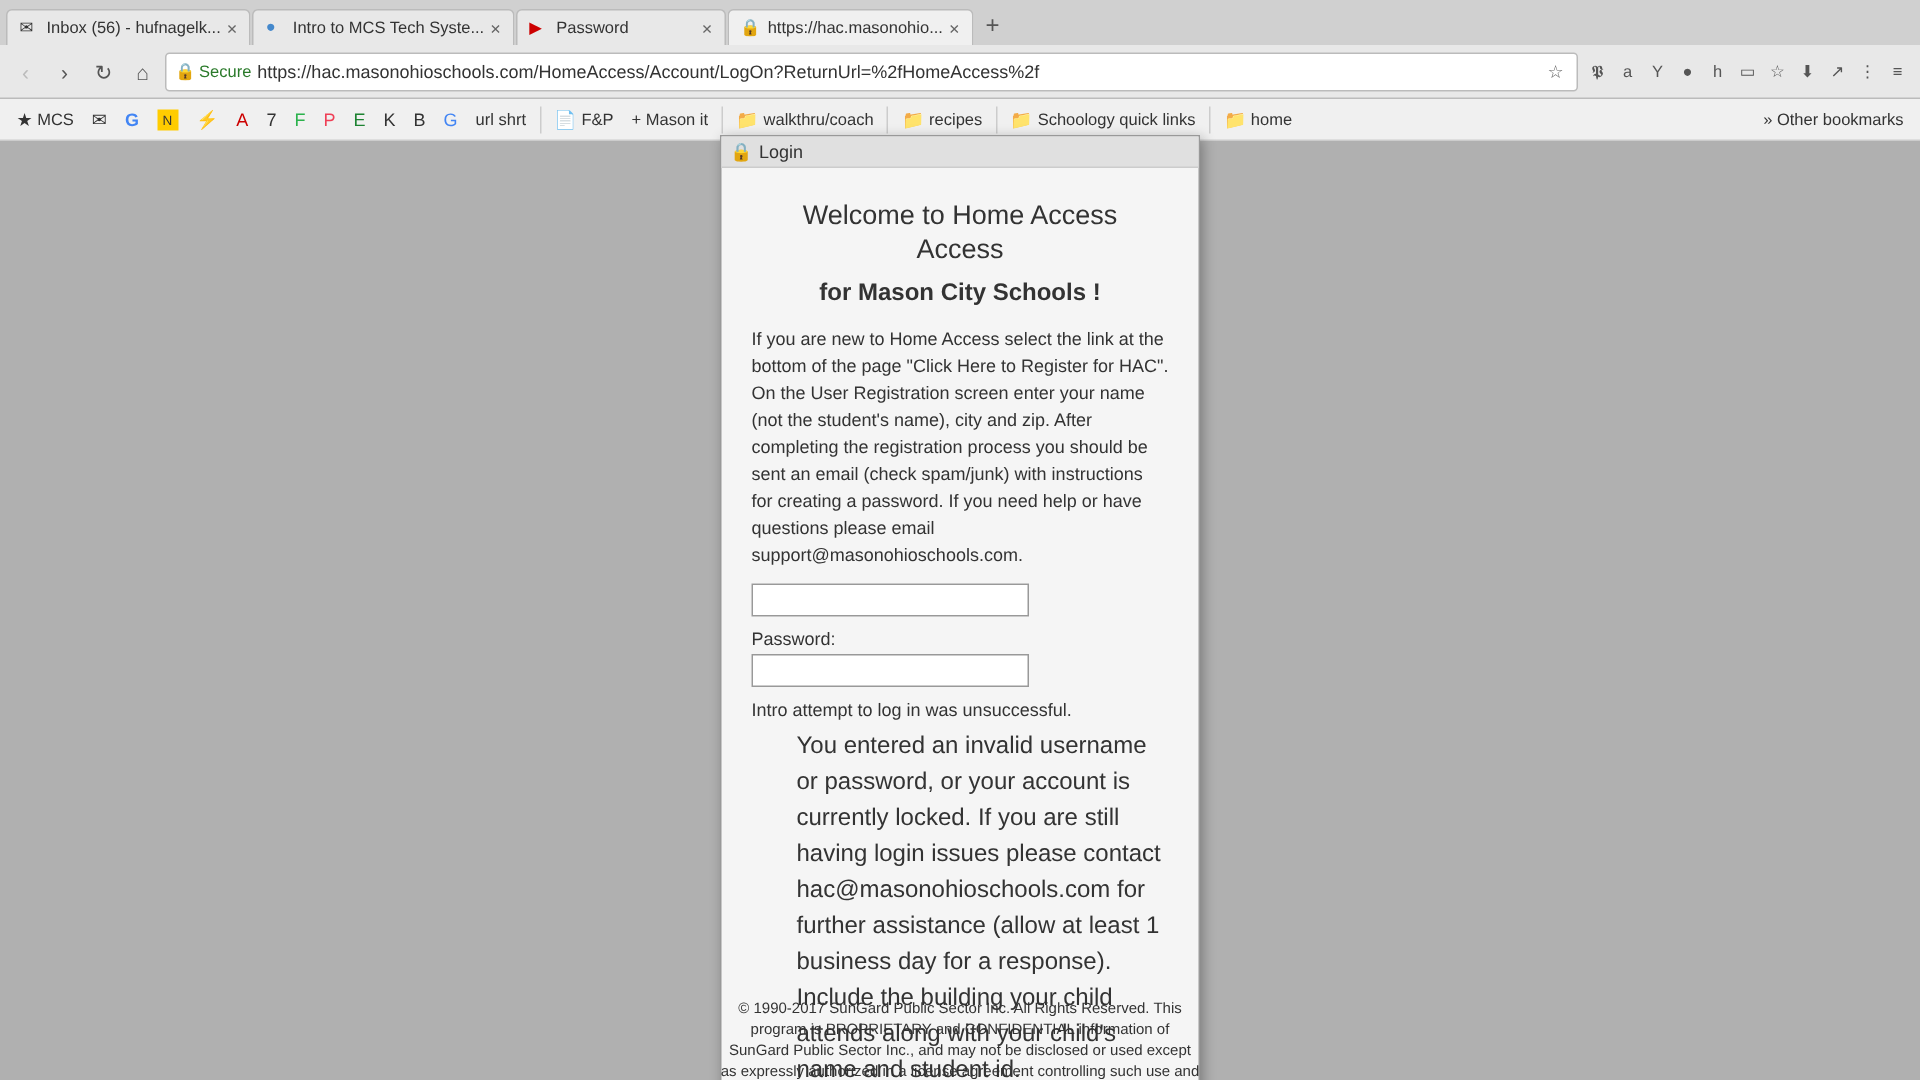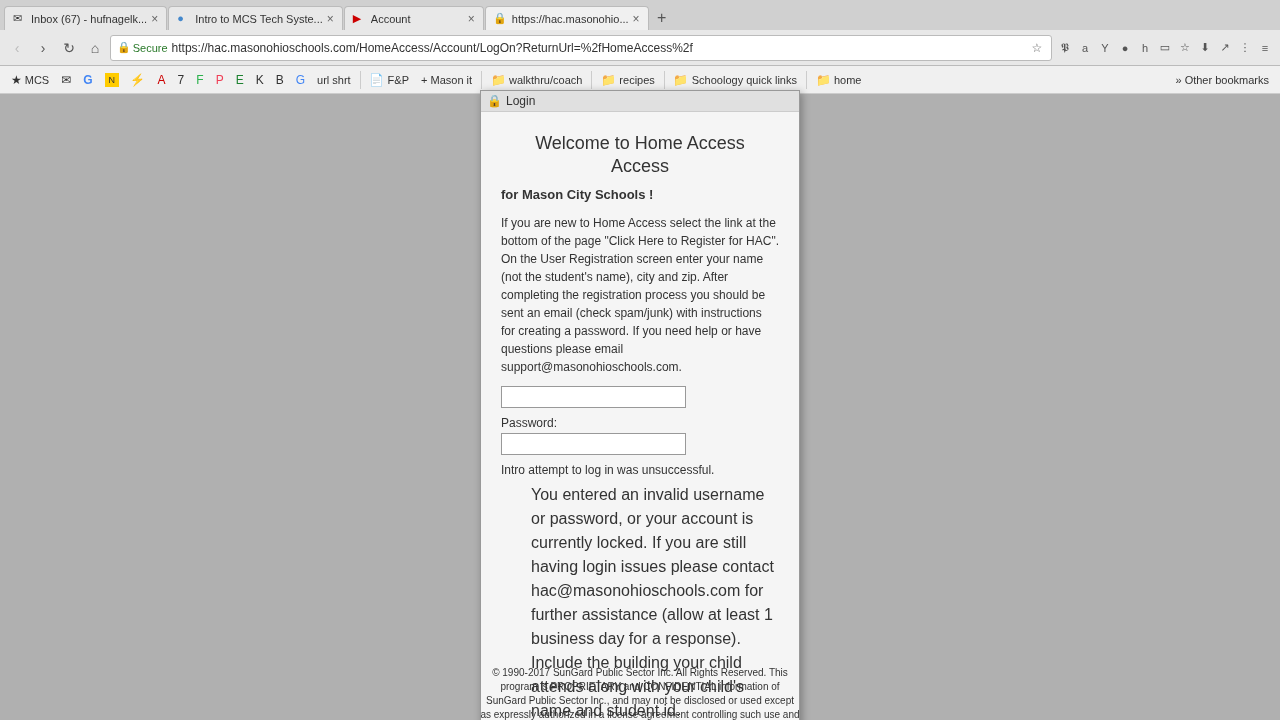--- a/index.html
+++ b/index.html
@@ -224,23 +224,23 @@
     }
     .dialog-title-main {
       font-size: 18px;
       font-weight: normal;
       text-align: center;
       color: #333;
       margin-bottom: 8px;
       line-height: 1.3;
     }
     .dialog-subtitle {
-      font-size: 13px;
+      font-size: 16px;
       font-weight: bold;
-      text-align: left;
+      text-align: center;
       color: #333;
       margin-bottom: 12px;
     }
     .dialog-info-text {
       font-size: 12px;
       color: #333;
       margin-bottom: 10px;
       line-height: 1.5;
     }
     .dialog-account-text {
@@ -330,33 +330,33 @@
     }
   </style>
 </head>
 <body>
 
 <div class="browser-chrome">
   <div class="tab-bar">
 
     <div class="tab">
       <span class="tab-favicon">✉</span>
-      <span class="tab-label">Inbox (67) - hufnagelk...</span>
+      <span class="tab-label">Inbox (56) - hufnagelk...</span>
       <span class="tab-close">×</span>
     </div>
 
     <div class="tab">
       <span class="tab-favicon" style="color:#4488cc;">●</span>
       <span class="tab-label">Intro to MCS Tech Syste...</span>
       <span class="tab-close">×</span>
     </div>
 
     <div class="tab">
       <span class="tab-favicon" style="color:#cc0000;">▶</span>
-      <span class="tab-label">Account</span>
+      <span class="tab-label">Password</span>
       <span class="tab-close">×</span>
     </div>
 
     <div class="tab active">
       <span class="tab-favicon" style="color:#555;">🔒</span>
       <span class="tab-label">https://hac.masonohio...</span>
       <span class="tab-close">×</span>
     </div>
     <div class="tab-new">+</div>
   </div>

